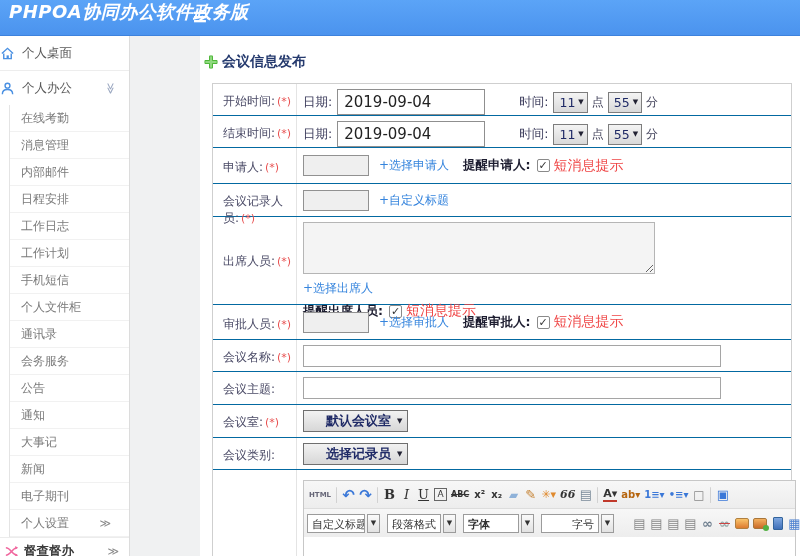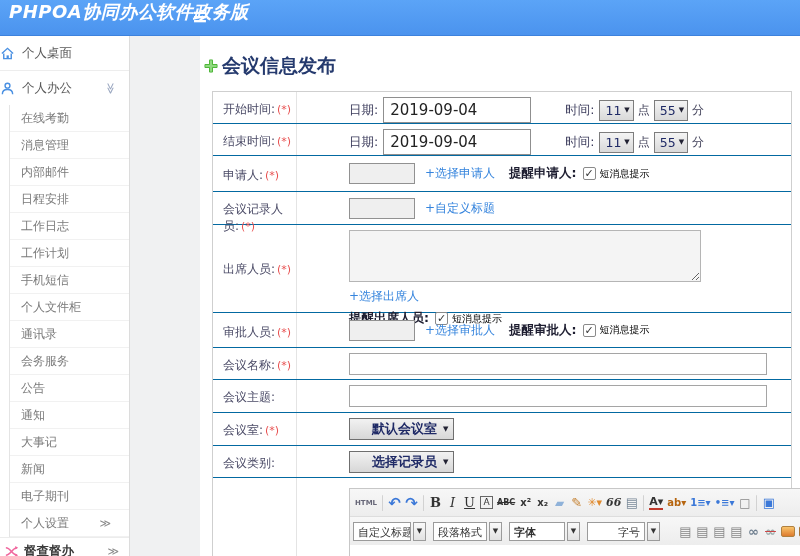--- a/index.html
+++ b/index.html
@@ -24,42 +24,42 @@
   .sub-item { height:27px; display:flex; align-items:center; padding-left:11px; color:#7a7a7a; font-size:12px;
     border-bottom:1px solid #f1f1f1; cursor:pointer; }
   .sub-item .chev { margin-left:auto; margin-right:18px; color:#8a8a8a; font-size:11px; }
   .side-bottom { height:27px; display:flex; align-items:center; padding-left:4px; gap:5px; color:#3c3c3c; font-weight:bold;
     font-size:12.5px; cursor:pointer; border-top:1px solid #ececec; }
   .side-bottom .chev { margin-left:auto; margin-right:10px; color:#8a8a8a; font-weight:normal; font-size:11px; }
 
   
   .main { position:absolute; top:36px; left:200px; width:600px; height:520px; background:#fff; }
   .page-title { display:flex; align-items:center; gap:4px; margin:17px 0 12px 4px; }
-  .page-title .ptext { font-size:19px; font-weight:bold; color:#253a6e; }
+  .page-title .ptext { font-size:14px; font-weight:bold; color:#253a6e; }
 
   
   .form-table { margin-left:12px; width:580px; border:1px solid #cfcfcf; border-bottom:none; }
   .frow { display:flex; border-bottom:1px solid #0369a1; }
   .flabel { width:84px; flex:0 0 84px; border-right:1px solid #e4e4e4; padding:9px 2px 0 10px; color:#4a4a66; font-size:12px; }
   .flabel .req { color:#e85050; margin-left:2px; font-size:11px; }
-  .fcontent { flex:1; padding:5px 6px 5px 6px; display:flex; align-items:center; flex-wrap:wrap;margin-left:46px; }
+  .fcontent { flex:1; padding:5px 6px 5px 6px; display:flex; align-items:center; flex-wrap:wrap; }
   .inline-lab { color:#3c3c5c; font-size:12.5px; margin:0 5px 0 0; }
   .unit { color:#44445c; font-size:12px; margin:0 4px; }
   .date-input { width:148px; height:26px; border:1px solid #8f8f8f; font-size:15px; color:#222; padding:0 6px;
     font-family:"DejaVu Sans",sans-serif; }
   .mini-select { display:inline-flex; align-items:center; gap:3px; height:21px; padding:0 3px 0 5px;
     background:linear-gradient(180deg,#f4f4f4,#d9d9d9); border:1px solid #7d7d7d; color:#1f2a66; font-size:12.5px; cursor:pointer; }
   .mini-select .ms-caret { font-size:7px; color:#223; }
   .small-input { width:66px; height:21px; background:#efefef; border:1px solid #919191; margin-right:10px; }
   .sel-link { color:#3584dd; font-size:12px; text-decoration:none; margin-right:14px; cursor:pointer; }
   .remind { font-weight:bold; color:#1d1d30; font-size:12.5px; margin-right:6px; }
   .checkbox { display:inline-flex; width:13px; height:13px; border:1px solid #8a8a8a; background:#fff; border-radius:2px;
     align-items:center; justify-content:center; margin-right:4px; cursor:pointer; }
   .checkbox .ck { font-size:11px; line-height:11px; color:#333; font-weight:bold; }
-  .sms { color:#000000; font-size:10px;font-family:Liberation Mono, monospace; }
+  .sms { color:#ef4444; font-size:14px;font-family:Liberation Mono, monospace; }
   .attend-area { width:352px; height:52px; background:#f4f4f4; border:1px solid #b5b5b5; resize:both; font-family:inherit; }
   .attend-links { width:100%; margin-top:6px; }
   .attend-remind { width:100%; margin-top:5px; display:flex; align-items:center; }
   .wide-input { width:418px; height:22px; border:1px solid #a5a5a5; }
   .room-select { display:inline-flex; align-items:center; gap:6px; height:22px; padding:0 5px 0 22px;
     background:linear-gradient(180deg,#f2f2f2,#d7d7d7); border:1px solid #6f6f6f; color:#1f2a66; font-size:13px; font-weight:bold; cursor:pointer; }
   .room-select .ms-caret { font-size:7px; color:#223; font-weight:normal; }
 
   
   .editor { margin:3px 0 0 0; width:493px; border:1px solid #c7c7c7; background:#fff; }

